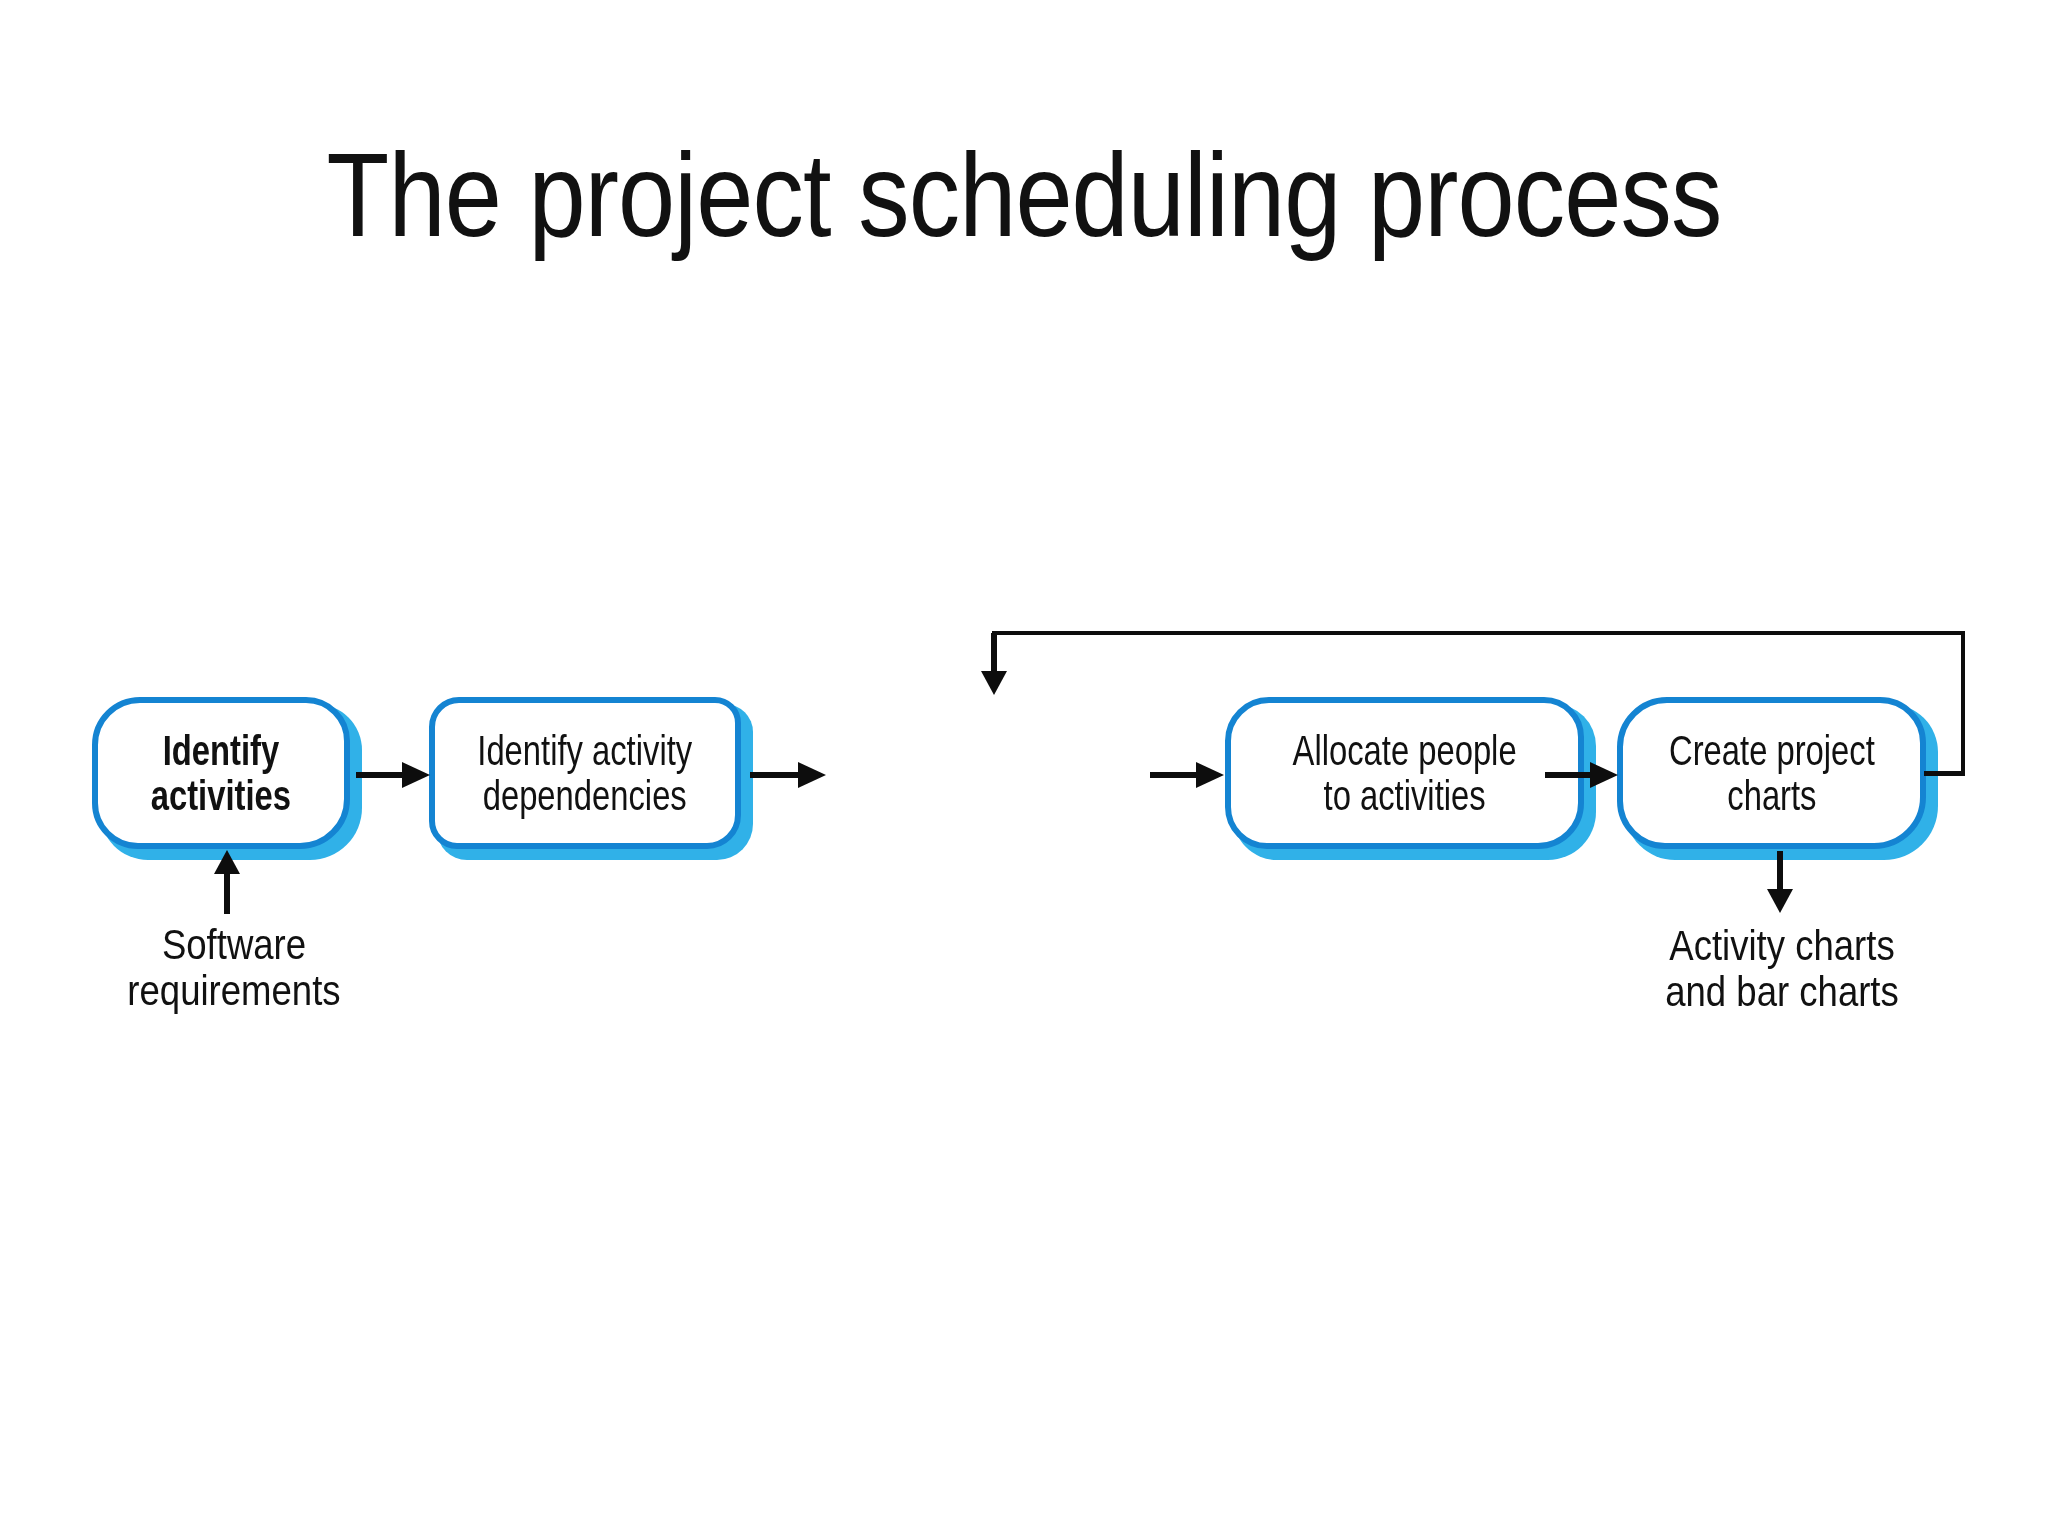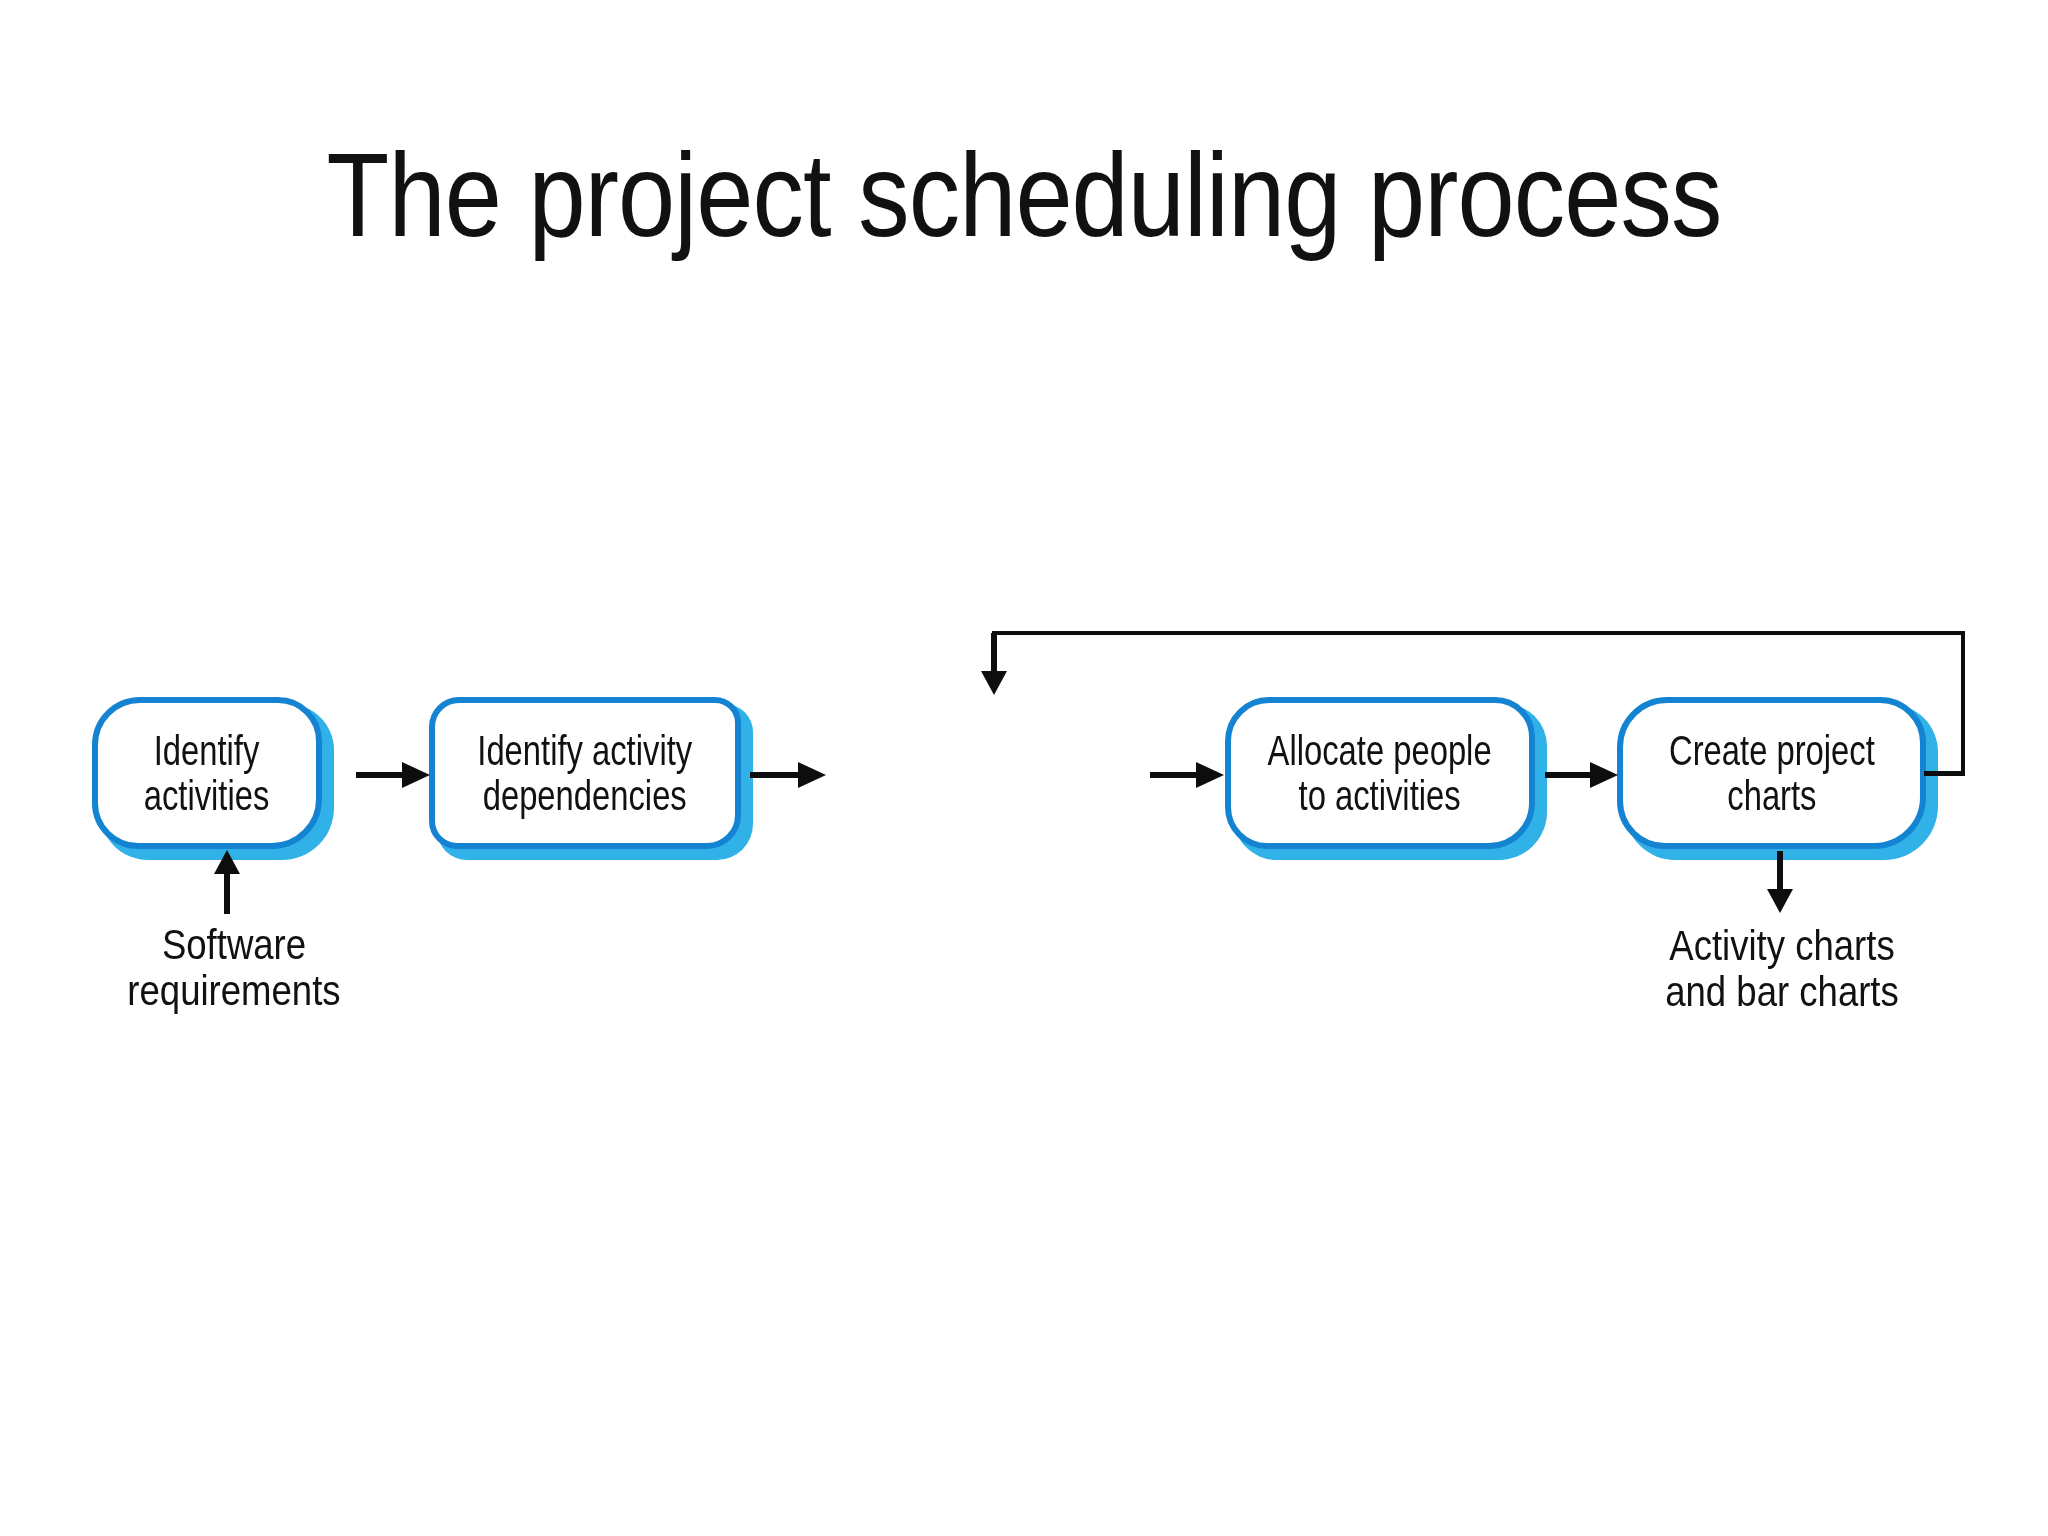--- a/index.html
+++ b/index.html
@@ -23,24 +23,24 @@
   .node {
     position:absolute; top:697px; height:152px; box-sizing:border-box;
     background:#fff; border:6px solid var(--border,#1484d2);
     display:flex; align-items:center; justify-content:center;
     box-shadow:10px 9px 0 2px var(--shadow,#30b1e8);
   }
   .node-label {
     text-align:center; font-size:42px; line-height:45px; white-space:nowrap;
     transform:scaleX(0.78); transform-origin:50% 50%; color:var(--text,#111);
   }
-  .n1 { left:92px;  width:230px; border-radius:48px 44px 50px 46px; }
+  .n1 { left:92px;  width:258px; border-radius:48px 44px 50px 46px;font-weight:bold; }
   .n2 { left:429px; width:312px; border-radius:30px 26px 34px 28px; }
   .n3 { left:827px; width:321px; border-radius:54px 50px 52px 48px; }
-  .n4 { left:1225px; width:310px; border-radius:44px 40px 46px 42px; }
+  .n4 { left:1225px; width:359px; border-radius:44px 40px 46px 42px; }
   .n5 { left:1617px; width:309px; border-radius:50px 46px 52px 48px; }
 
   
   .harrow { position:absolute; top:762px; height:26px; }
   .harrow .shaft { position:absolute; left:0; right:22px; top:10px; height:6px; background:var(--line,#0d0d0d); }
   .harrow .head  { position:absolute; right:0; top:0; width:0; height:0;
                    border-left:28px solid var(--line,#0d0d0d);
                    border-top:13px solid transparent; border-bottom:13px solid transparent; }
   .a1 { left:356px; width:74px; }
   .a2 { left:750px; width:76px; }

